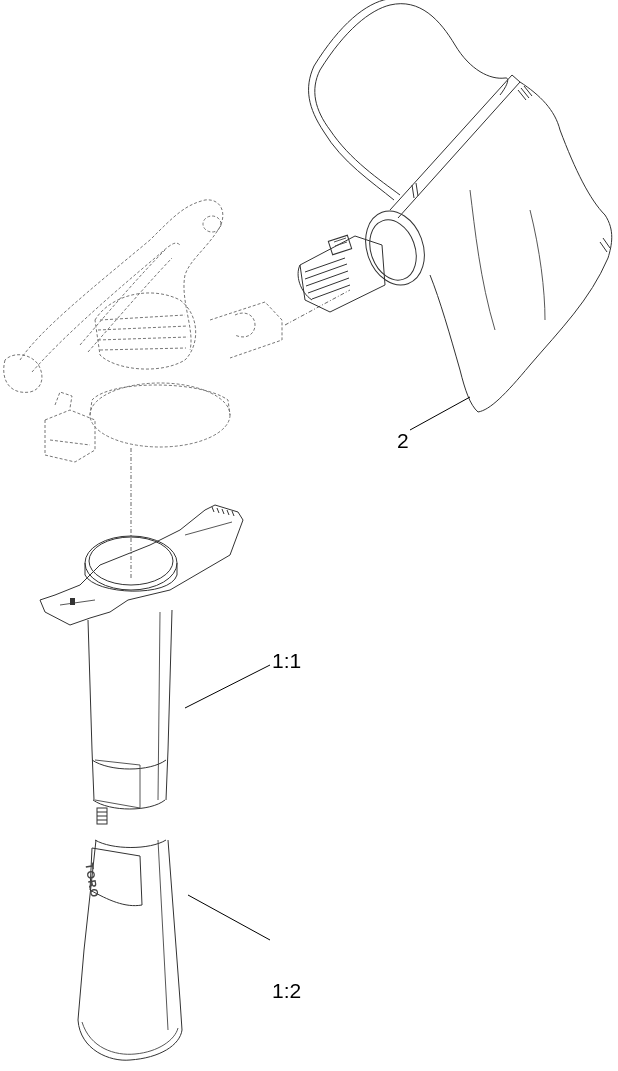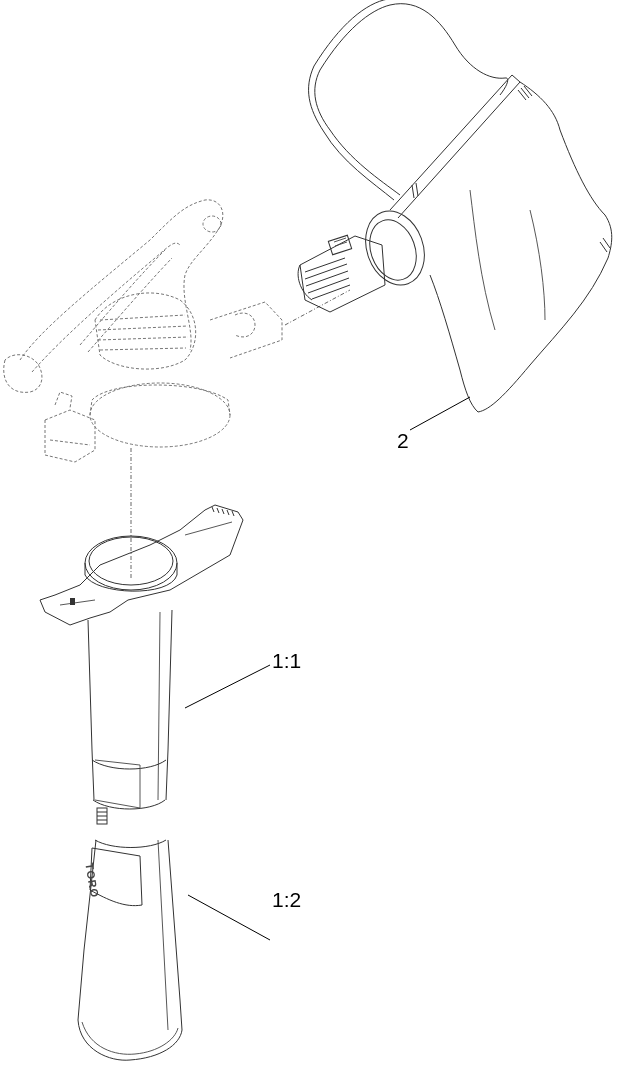--- a/index.html
+++ b/index.html
@@ -117,13 +117,13 @@
 
   <line class="leader" x1="410" y1="430" x2="470" y2="397"></line>
   <line class="leader" x1="185" y1="708" x2="270" y2="665"></line>
   <line class="leader" x1="188" y1="895" x2="270" y2="940"></line>
 </svg>
 
 <div style="position:absolute; left:95px; top:862px; font-size:11px; font-weight:bold; color:#444; transform:rotate(80deg); transform-origin:left top; letter-spacing:1px;">TORO</div>
 
 <div class="callout" style="left:397px; top:430px;">2</div>
 <div class="callout" style="left:272px; top:650px;">1:1</div>
-<div class="callout" style="left:272px; top:889px;">1:2</div>
+<div class="callout" style="left:272px; top:980px;">1:2</div>
 
 </body></html>

